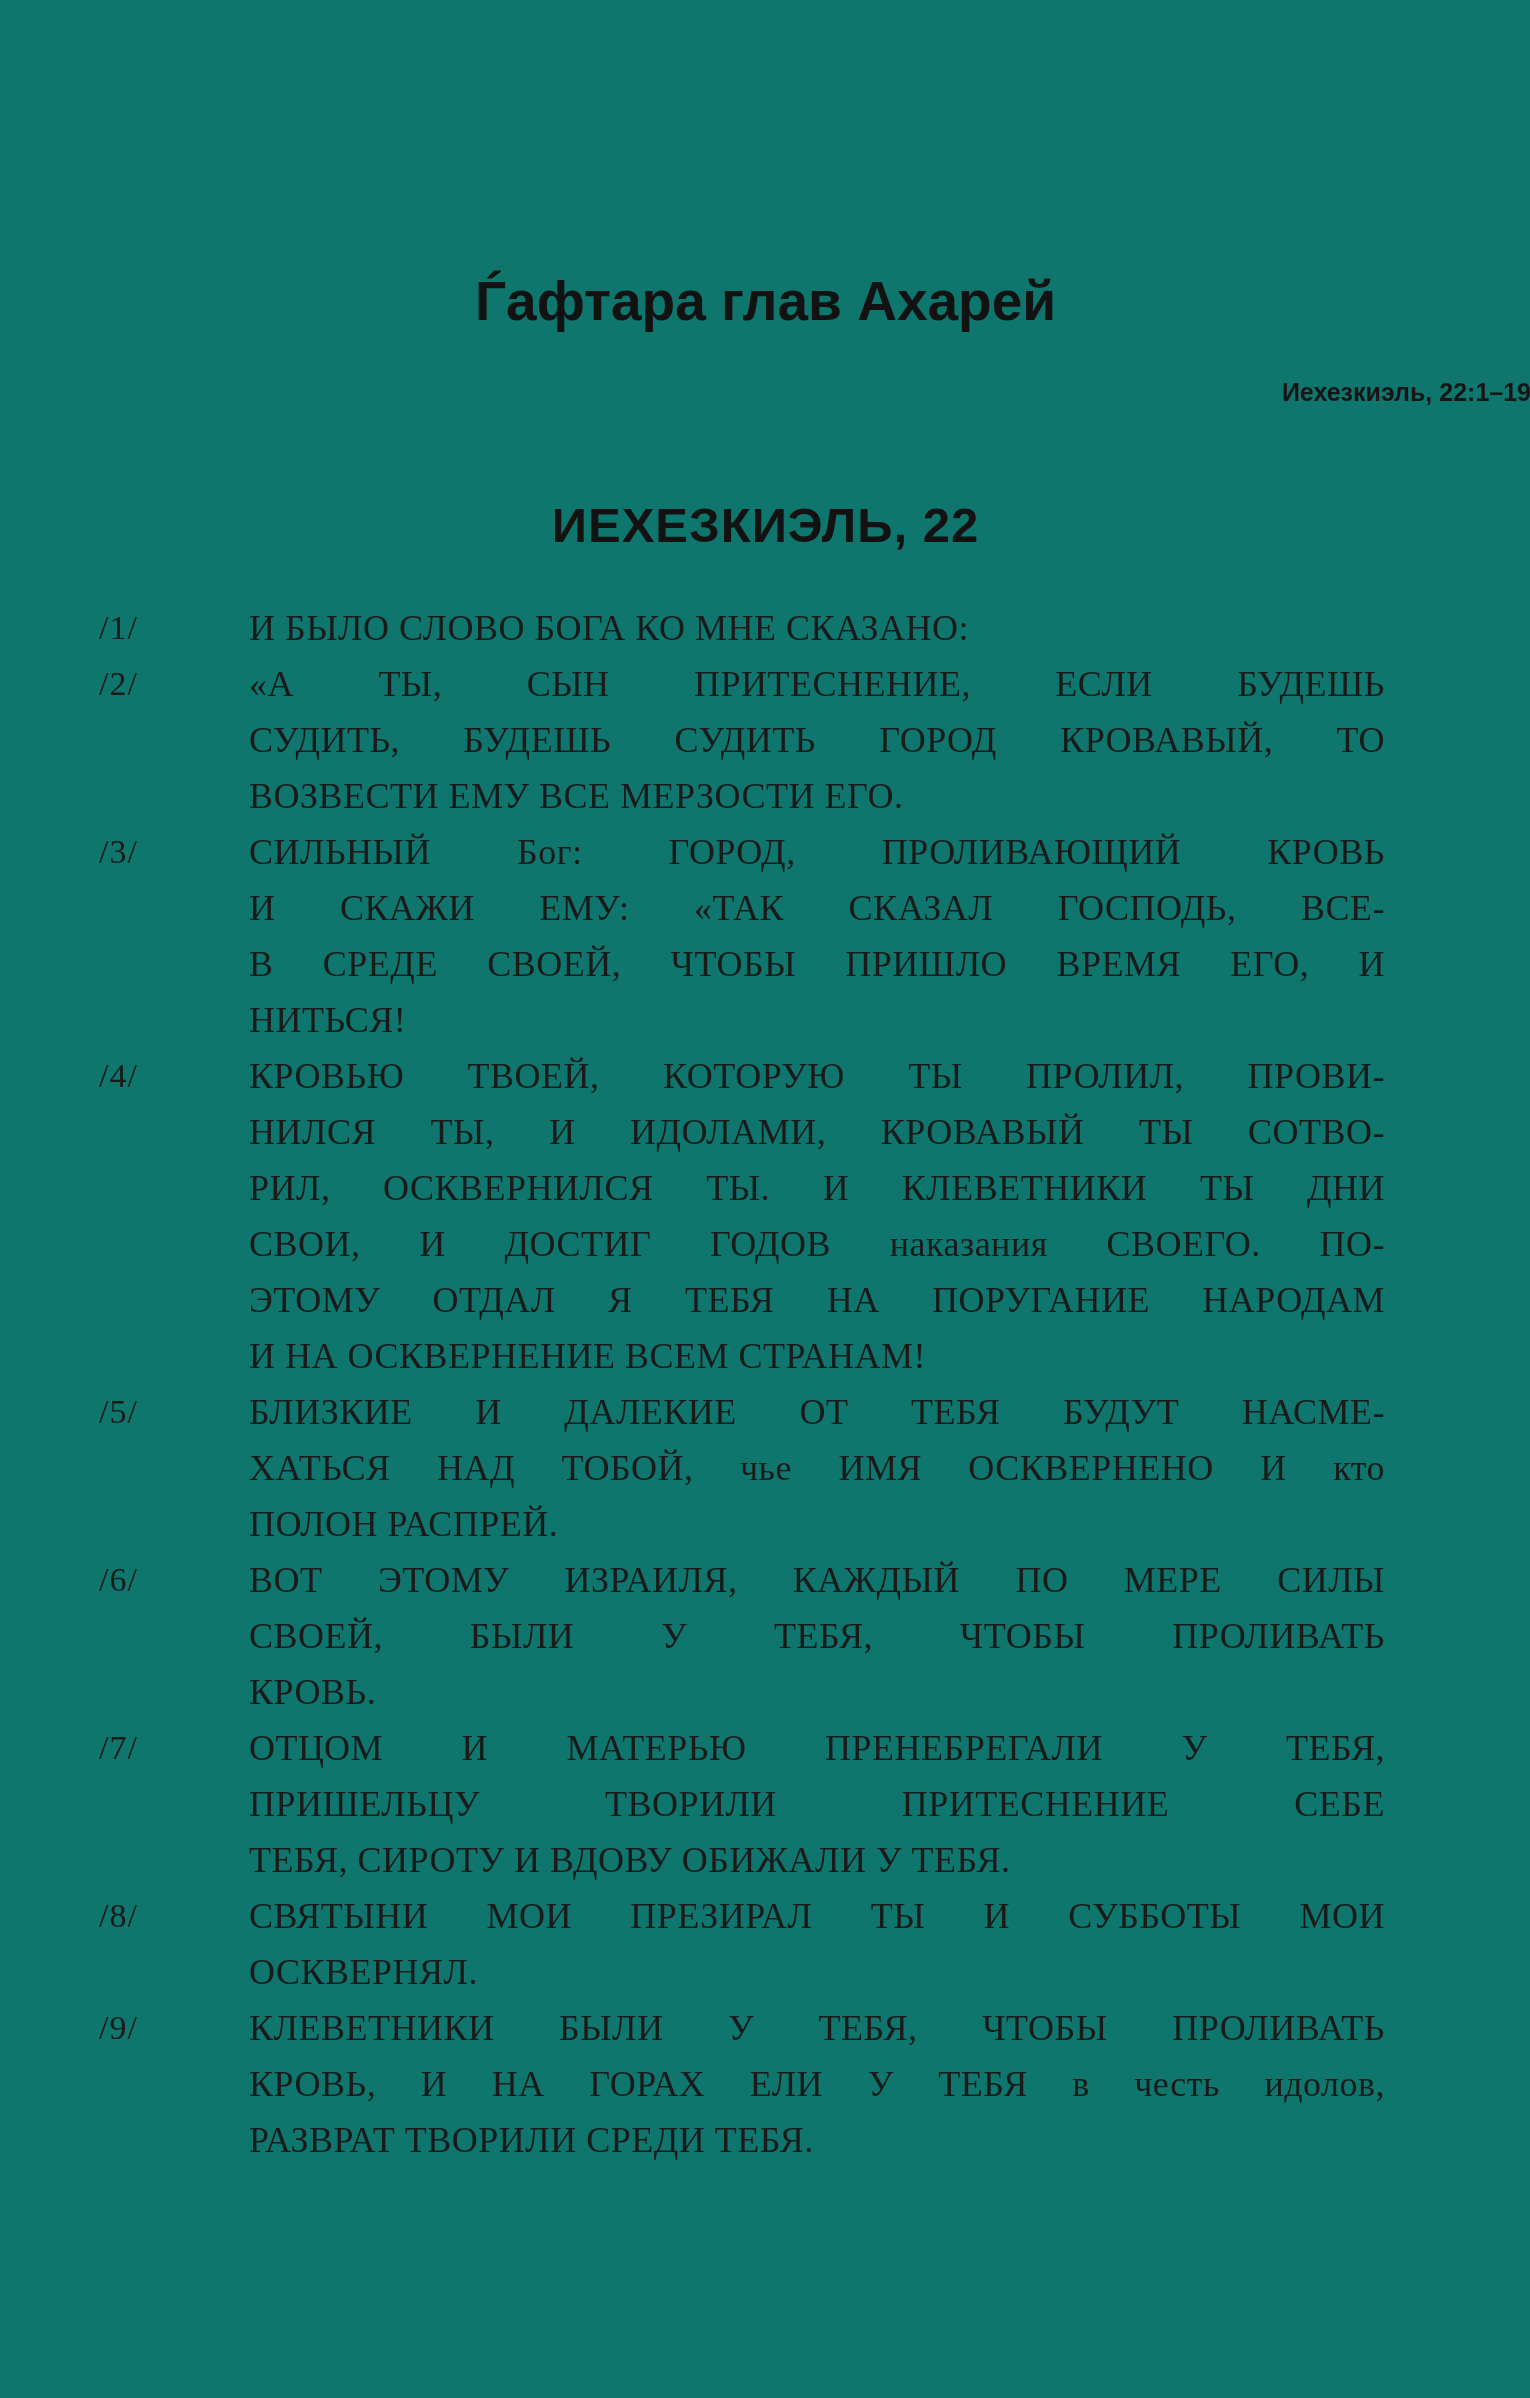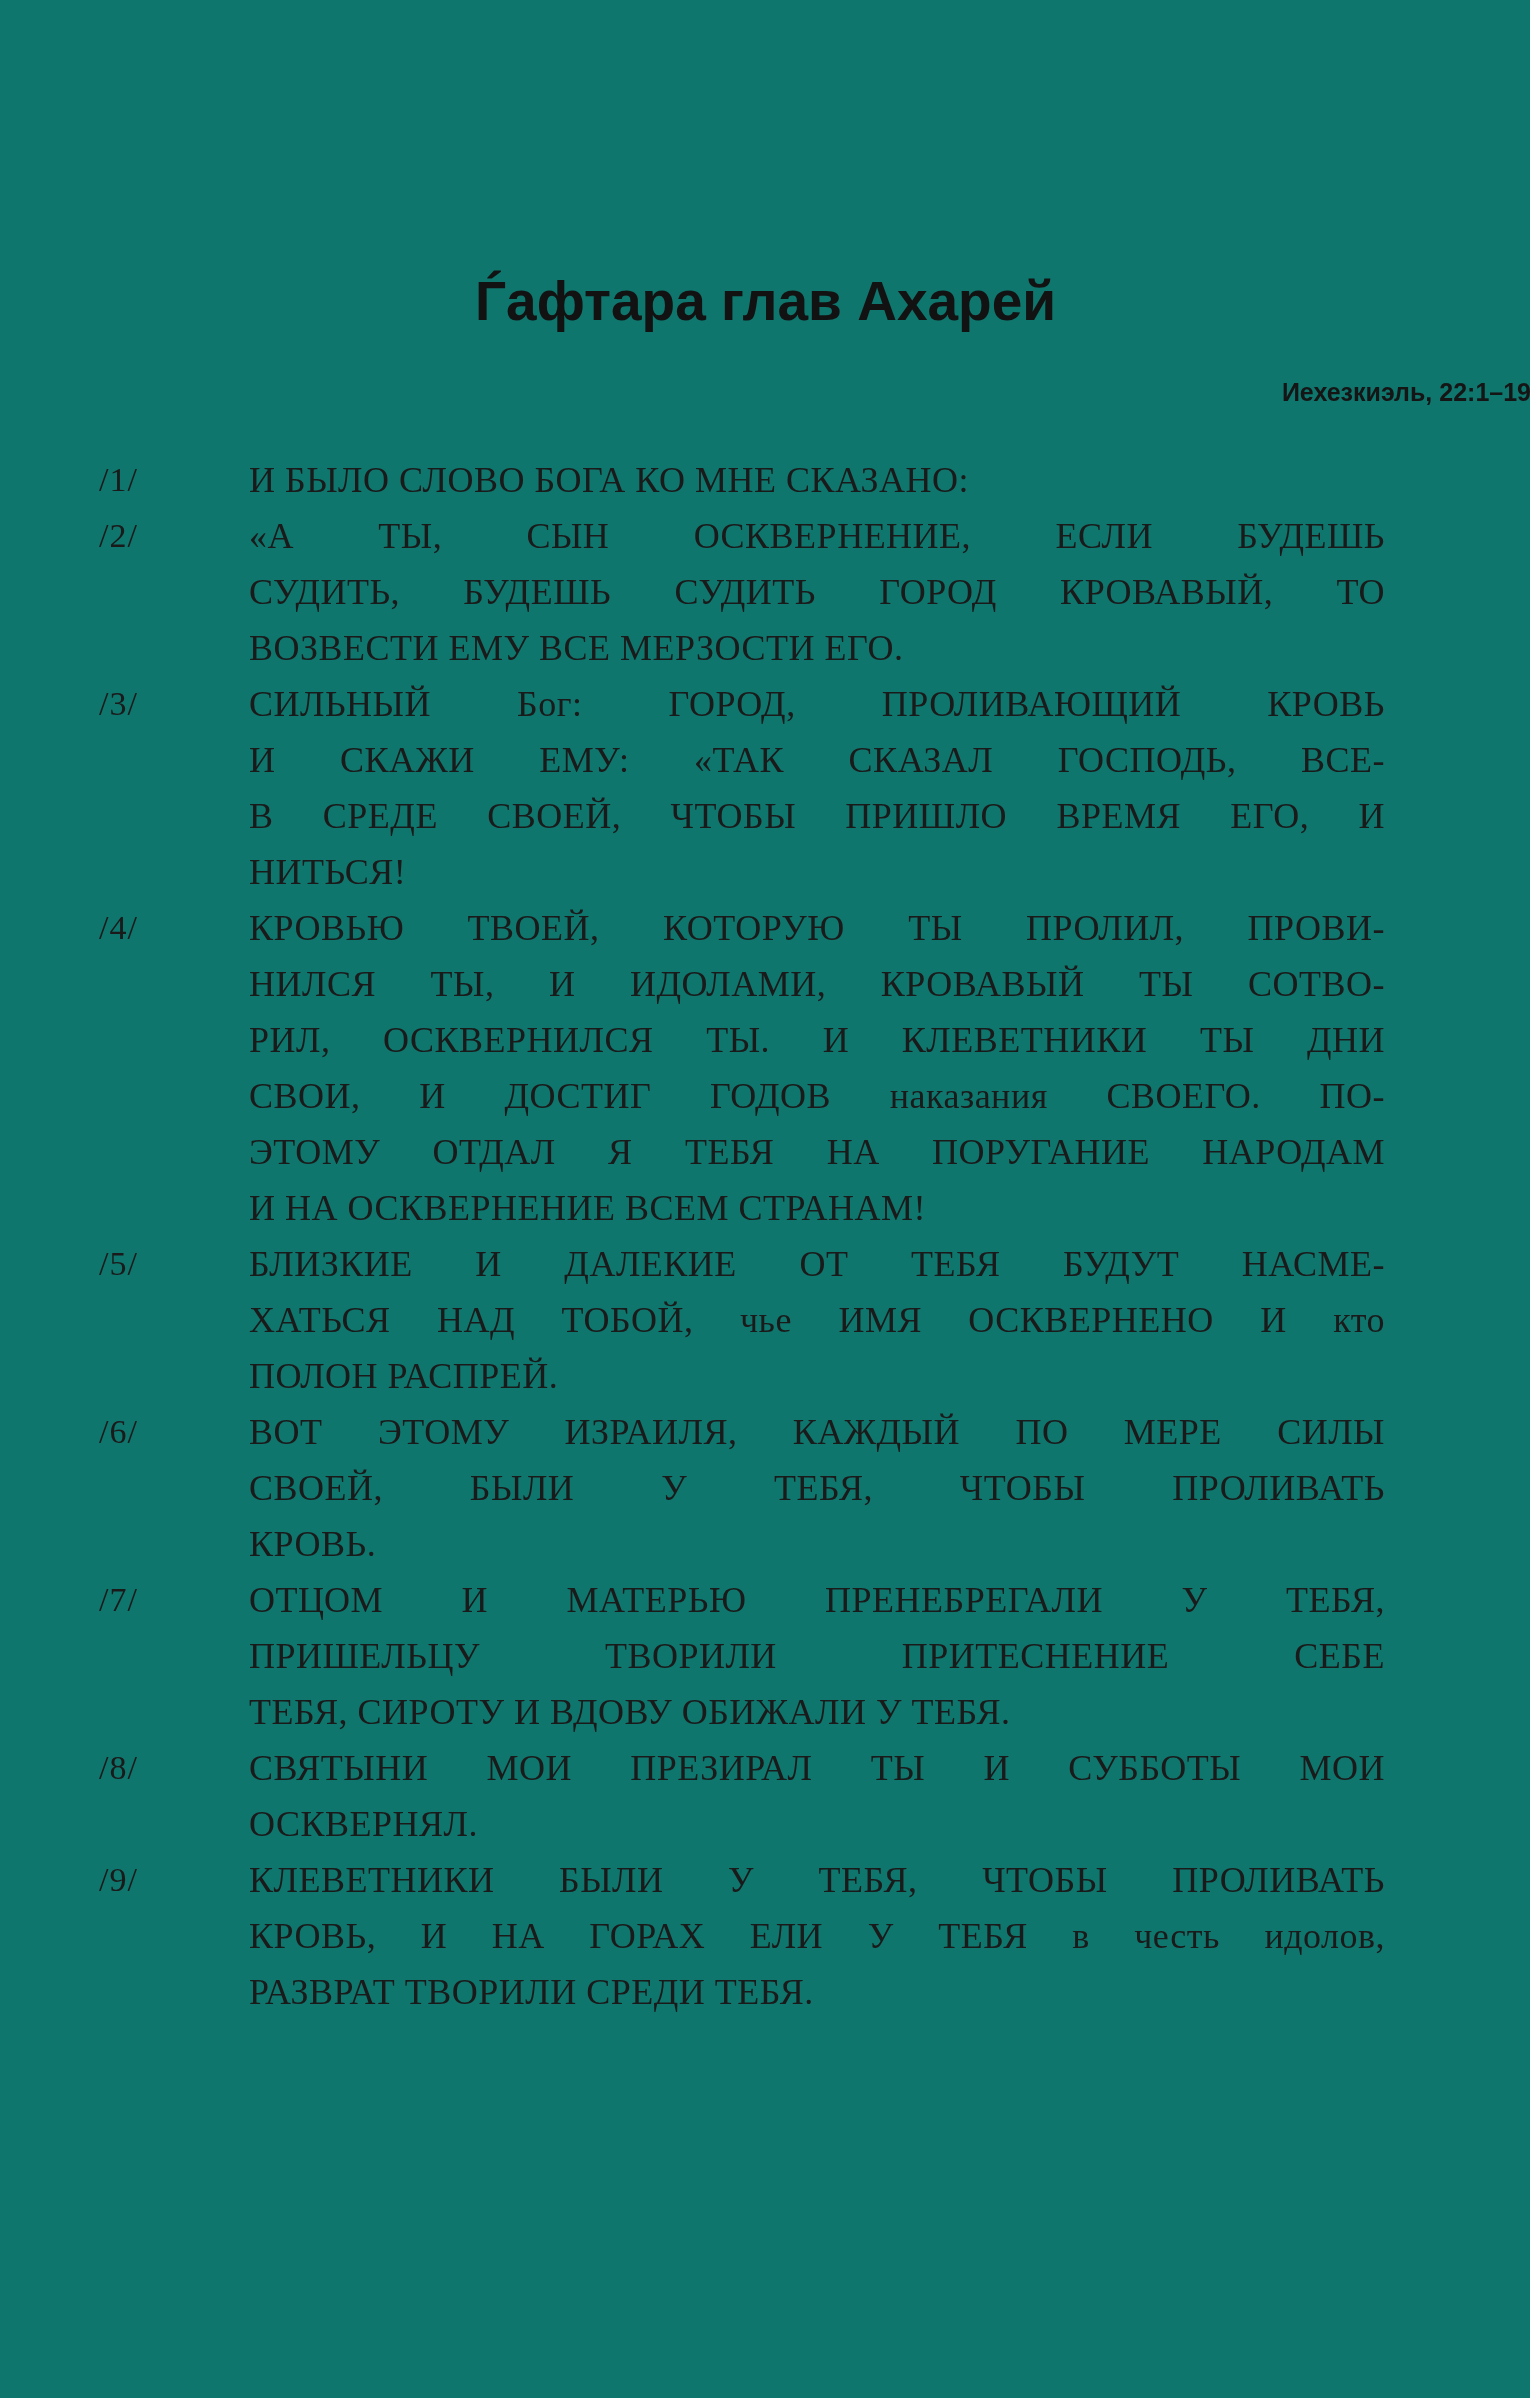--- a/index.html
+++ b/index.html
@@ -80,33 +80,34 @@
   }
 </style>
 </head>
 <body>
 
 <div class="page">
   <h1 class="title">Ѓафтара глав Ахарей</h1>
 
   <div class="reference">Иехезкиэль, 22:1–19</div>
 
+  <h2 class="chapter-heading">ИЕХЕЗКИЭЛЬ, 22</h2>
 
   <div class="verses" id="verses">
   <div class="verse">
     <div class="vnum">/1/</div>
     <div class="vtext">
           <div class="vline last">И БЫЛО СЛОВО БОГА КО МНЕ СКАЗАНО:</div>
         </div>
   </div>
 
   <div class="verse">
     <div class="vnum">/2/</div>
     <div class="vtext">
-          <div class="vline">«А ТЫ, СЫН ОСКВЕРНЕНИЕ, ЕСЛИ БУДЕШЬ</div>
+          <div class="vline">«А ТЫ, СЫН ПРИТЕСНЕНИЕ, ЕСЛИ БУДЕШЬ</div>
           <div class="vline">СУДИТЬ, БУДЕШЬ СУДИТЬ ГОРОД КРОВАВЫЙ, ТО</div>
           <div class="vline last">ВОЗВЕСТИ ЕМУ ВСЕ МЕРЗОСТИ ЕГО.</div>
         </div>
   </div>
 
   <div class="verse">
     <div class="vnum">/3/</div>
     <div class="vtext">
           <div class="vline">СИЛЬНЫЙ Бог: ГОРОД, ПРОЛИВАЮЩИЙ КРОВЬ</div>
           <div class="vline">И СКАЖИ ЕМУ: «ТАК СКАЗАЛ ГОСПОДЬ, ВСЕ-</div>

